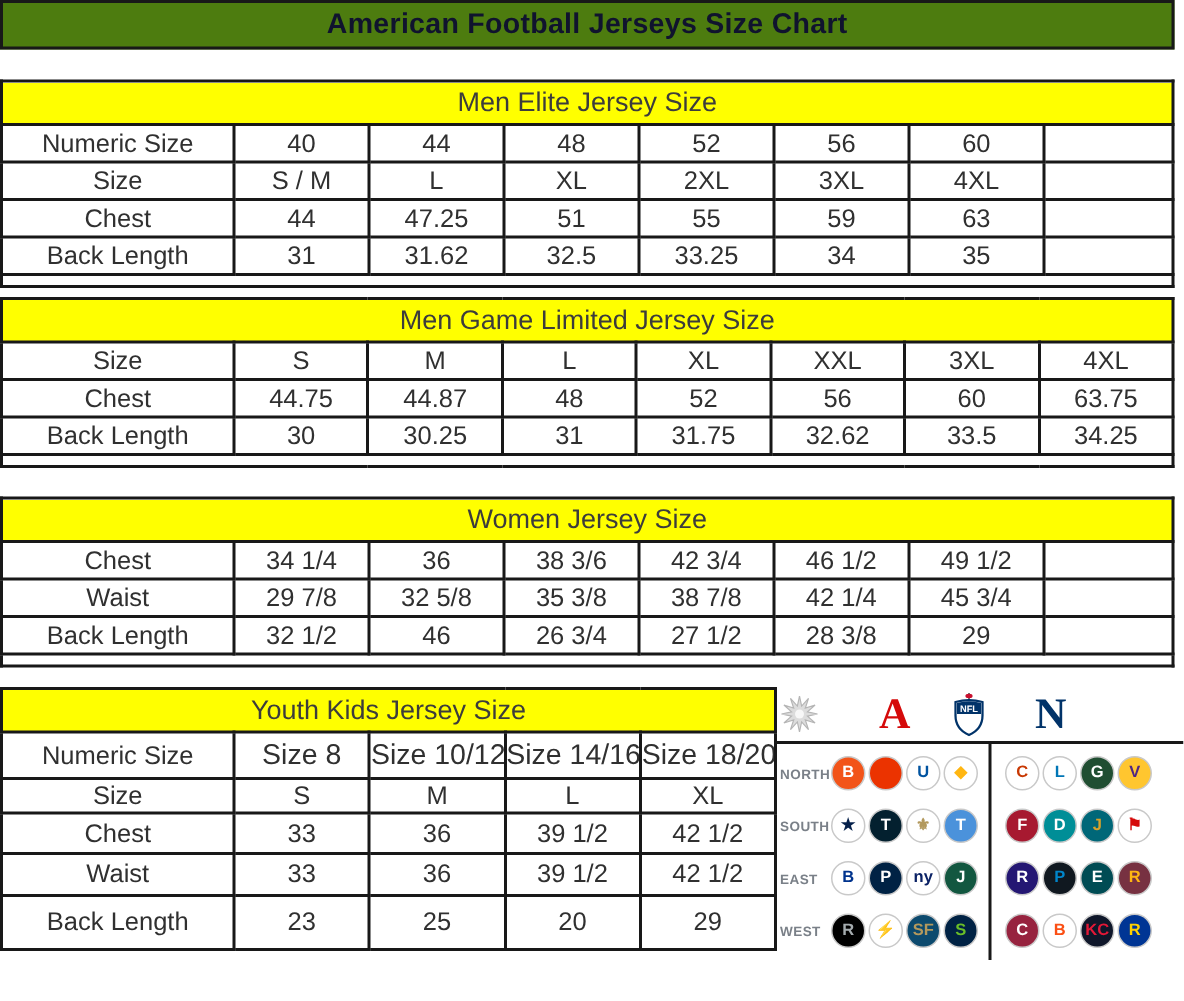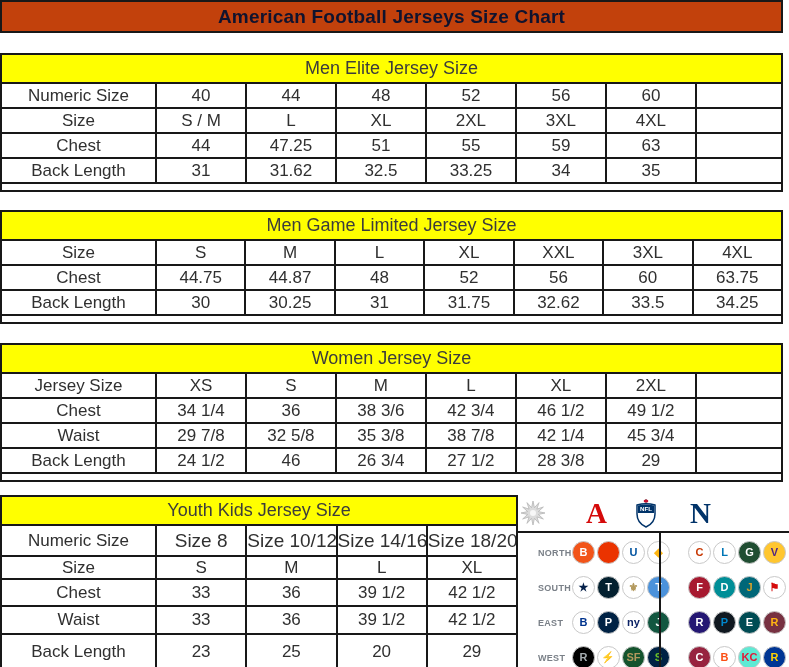--- a/index.html
+++ b/index.html
@@ -7,48 +7,48 @@
        font-family:"Liberation Sans",sans-serif;position:relative;}
   .title-bar{box-sizing:border-box;width:783px;height:33px;border:2px solid #181818;
        display:flex;align-items:center;justify-content:center;
        font-weight:bold;font-size:19px;letter-spacing:0.2px;}
   table{border-collapse:collapse;table-layout:fixed;}
   .size-table{width:783px;}
   .size-table td{border:2px solid #181818;text-align:center;vertical-align:middle;
        font-size:17px;color:#303030;height:23px;padding:0;white-space:nowrap;overflow:hidden;}
   .size-table td.section{font-size:18px;height:27px;color:#3c3c3c;}
   .size-table tr.stub td{height:6px;}
-  .mt1{margin-top:20px;} .mt2{margin-top:18px;} .mt3{margin-top:19px;}
+  .mt1{margin-top:20px;} .mt2{margin-top:6px;} .mt3{margin-top:19px;}
   .bottom{display:flex;margin-top:13px;align-items:flex-start;}
   .t4{width:518px;}
   .t4 tr.r-num td{height:29px;}
   .t4 td.sm{font-size:19px;margin-left:32px;}
   .t4 tr.r-size td{height:21px;}
   .t4 tr.r-chest td{height:25px;}
   .t4 tr.r-waist td{height:26px;}
   .t4 tr.r-back td{height:34px;}
   .panel{position:relative;width:271px;height:182px;}
   .panel-head{height:36px;display:flex;align-items:center;border-bottom:2px solid #181818;}
   .conf-letter{font-family:"Liberation Serif",serif;font-weight:bold;font-size:29px;line-height:1;}
   .afc-m{margin-left:40px;} .nfc-m{margin-left:33px;}
   .shield{margin-left:28px;display:block;}
   .sunburst{margin-left:2px;display:block;}
   .divisions{position:relative;padding-top:2px;height:142px;}
   .vline{position:absolute;left:141px;top:0;bottom:0;width:2px;background:#181818;}
   .division-row{display:flex;align-items:center;height:35px;}
-  .div-label{width:34px;padding-left:2px;font-size:9px;font-weight:bold;color:#7a8088;letter-spacing:0.3px;margin-left:18px;}
+  .div-label{width:34px;padding-left:2px;font-size:9px;font-weight:bold;color:#7a8088;letter-spacing:0.3px;}
   .chips{display:flex;gap:2px;}
   .chips.nfc-side{margin-left:18px;}
   .chip{width:23px;height:23px;border-radius:50%;display:flex;align-items:center;justify-content:center;
         font-size:11px;font-weight:bold;border:1px solid #c9c9c9;box-sizing:border-box;line-height:1;}
 </style>
 </head>
 <body>
 
-<div class="title-bar" style="background: #c2410c; color: rgb(16, 19, 46);">American Football Jerseys Size Chart</div>
+<div class="title-bar" style="background: #4d7c0f; color: rgb(16, 19, 46);">American Football Jerseys Size Chart</div>
 
 <table class="size-table mt1">
   <colgroup>
       <col style="width:155px">
       <col>
       <col>
       <col>
       <col>
       <col>
       <col>
@@ -164,30 +164,20 @@
       <col>
       <col>
       <col>
       <col style="width:86px">
     </colgroup>
   <tbody>
       <tr>
         <td class="section" colspan="8" style="background: rgb(255, 255, 0);">Women Jersey Size</td>
       </tr>
   <tr>
-    <td>Jersey Size</td>
-    <td>XS</td>
-    <td>S</td>
-    <td>M</td>
-    <td>L</td>
-    <td>XL</td>
-    <td>2XL</td>
-    <td></td>
-  </tr>
-  <tr>
     <td>Chest</td>
     <td>34 1/4</td>
     <td>36</td>
     <td>38 3/6</td>
     <td>42 3/4</td>
     <td>46 1/2</td>
     <td>49 1/2</td>
     <td></td>
   </tr>
   <tr>
@@ -195,21 +185,21 @@
     <td>29 7/8</td>
     <td>32 5/8</td>
     <td>35 3/8</td>
     <td>38 7/8</td>
     <td>42 1/4</td>
     <td>45 3/4</td>
     <td></td>
   </tr>
   <tr>
     <td>Back Length</td>
-    <td>24 1/2</td>
+    <td>32 1/2</td>
     <td>46</td>
     <td>26 3/4</td>
     <td>27 1/2</td>
     <td>28 3/8</td>
     <td>29</td>
     <td></td>
   </tr>
   <tr class="stub">
         <td colspan="8"></td>
       </tr>
@@ -333,25 +323,25 @@
           <span class="chip" style="color: rgb(255, 255, 255); background: rgb(0, 76, 84);">E</span>
           <span class="chip" style="color: rgb(255, 182, 18); background: rgb(119, 49, 65);">R</span>
         </span>
       </div>
 
       <div class="division-row">
         <span class="div-label">WEST</span>
         <span class="chips afc-side">
           <span class="chip" style="color: rgb(165, 172, 175); background: rgb(0, 0, 0);">R</span>
           <span class="chip" style="color: rgb(0, 128, 198); background: rgb(255, 255, 255);">⚡</span>
-          <span class="chip" style="color: rgb(179, 153, 93); background: #14532d;">SF</span>
+          <span class="chip" style="color: rgb(179, 153, 93); background: #0c4a6e;">SF</span>
           <span class="chip" style="color: rgb(105, 190, 40); background: rgb(0, 34, 68);">S</span>
         </span>
         <span class="chips nfc-side">
           <span class="chip" style="color: rgb(255, 255, 255); background: rgb(151, 35, 63);">C</span>
           <span class="chip" style="color: rgb(251, 79, 20); background: rgb(255, 255, 255);">B</span>
-          <span class="chip" style="color: rgb(227, 24, 55); background: #5eead4;">KC</span>
+          <span class="chip" style="color: rgb(227, 24, 55); background: #0f172a;">KC</span>
           <span class="chip" style="color: rgb(255, 209, 0); background: rgb(0, 53, 148);">R</span>
         </span>
       </div>
     </div>
   </div>
 </div>
 
 </body></html>

